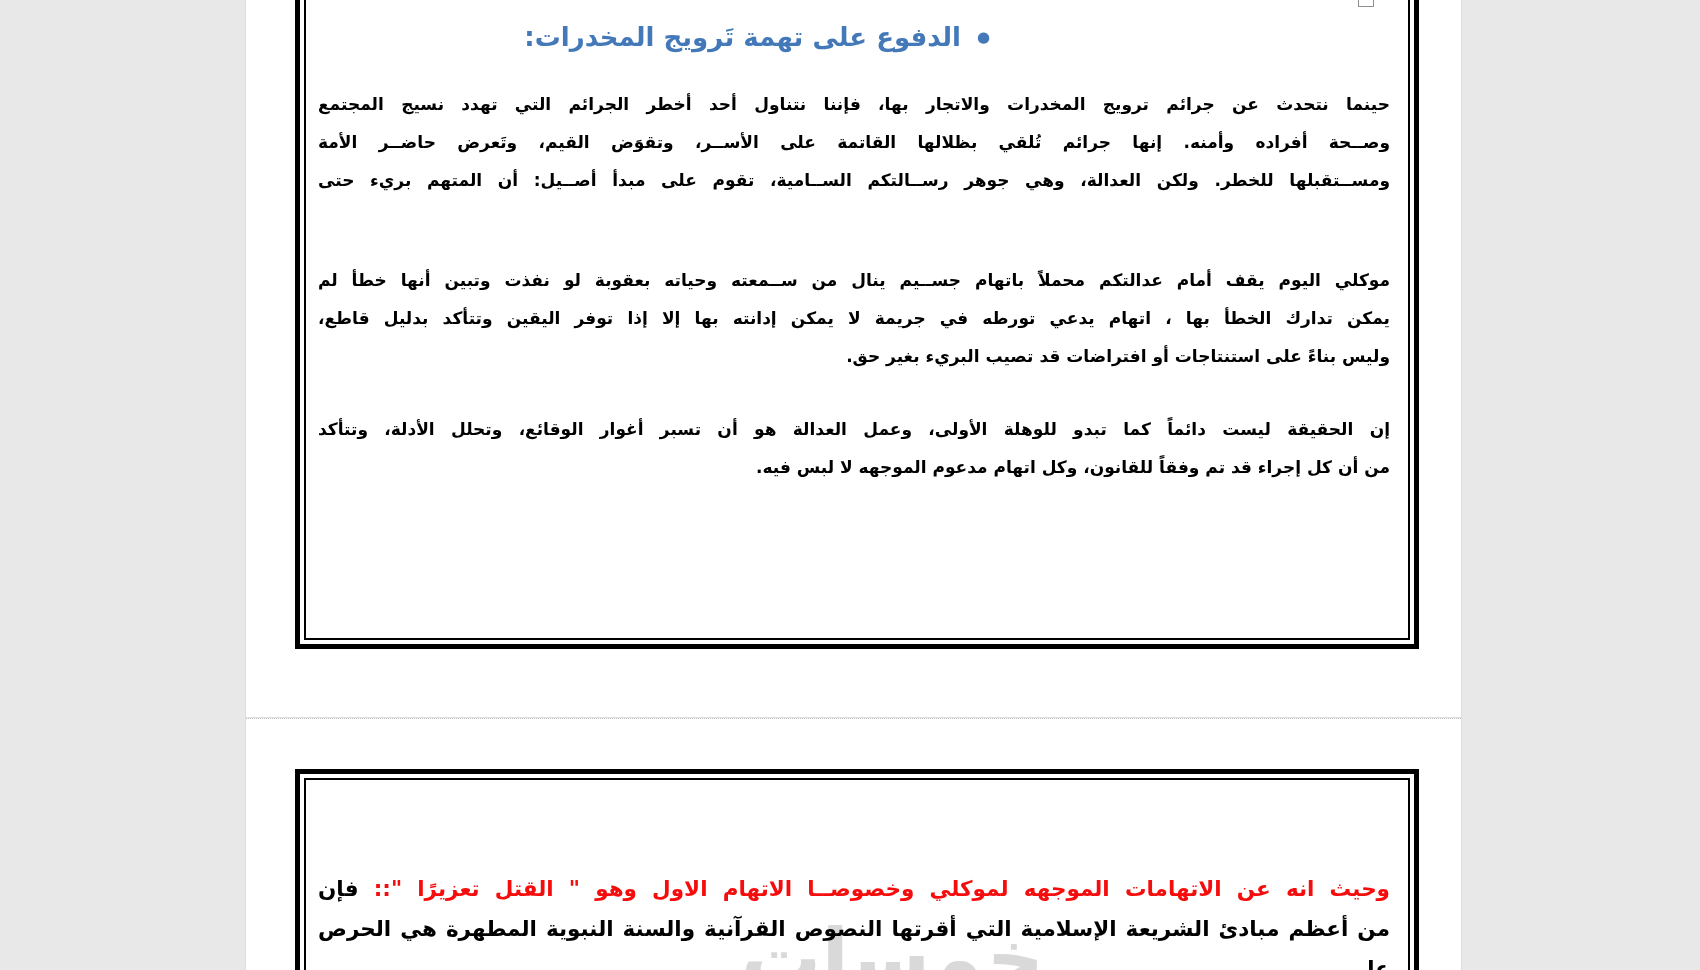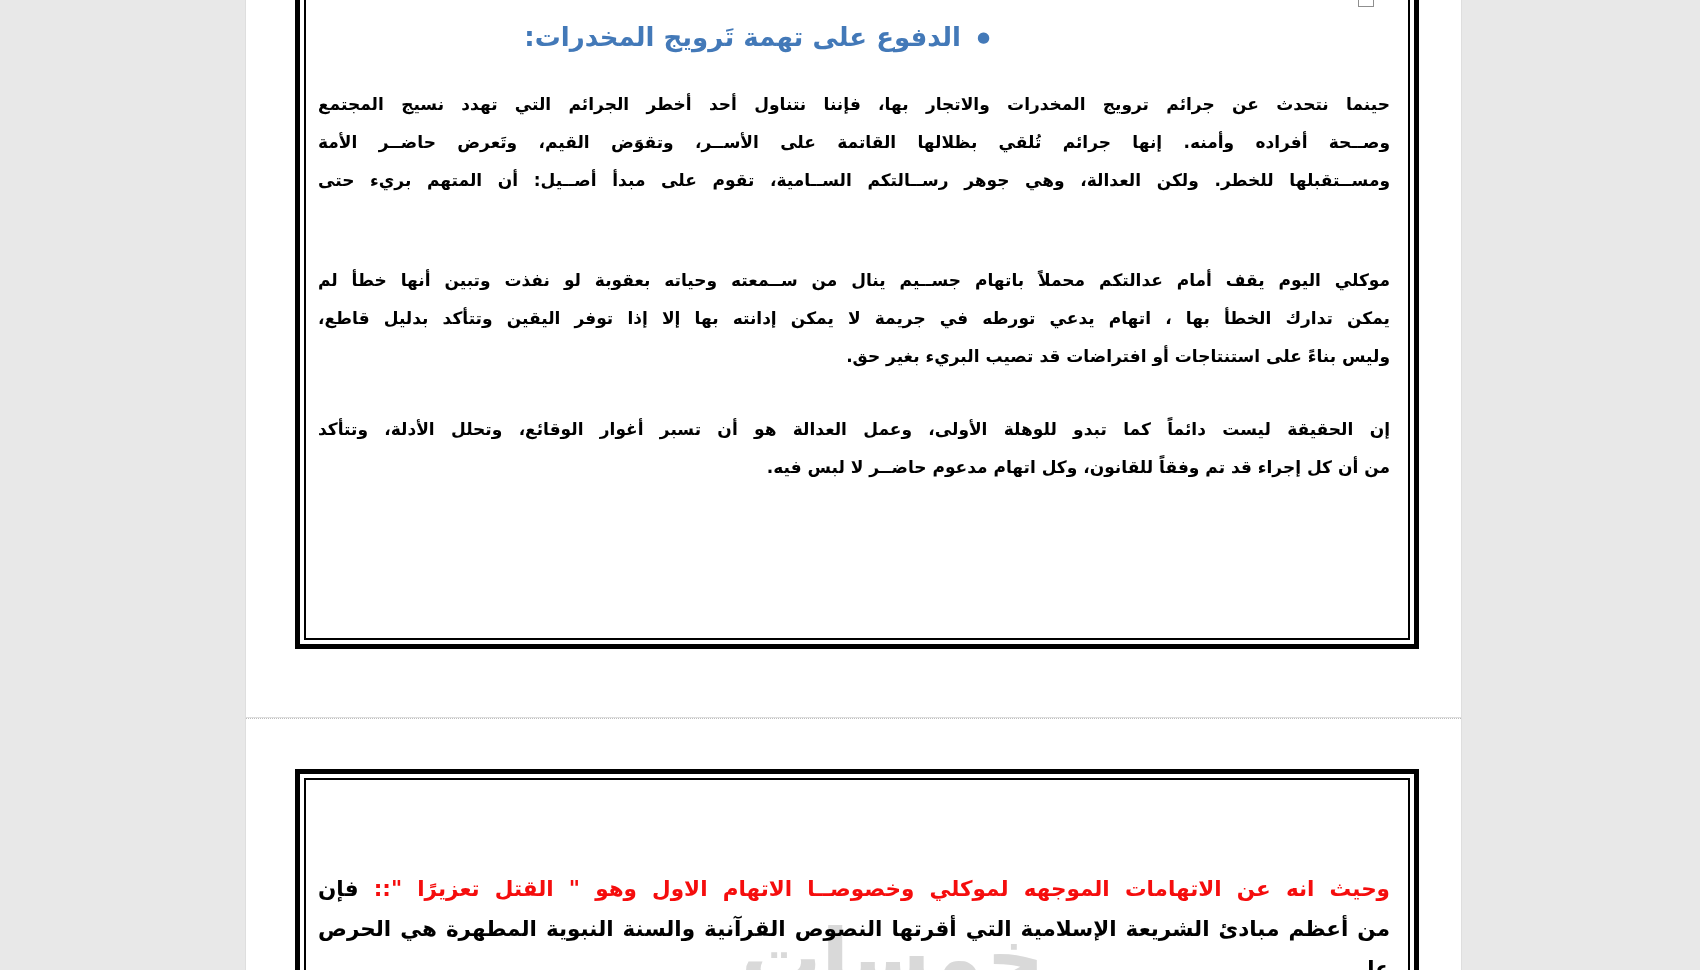--- a/index.html
+++ b/index.html
@@ -95,21 +95,21 @@
       </div>
 
       <div class="para p1b">
         <div class="jline">موكلي اليوم يقف أمام عدالتكم محملاً باتهام جســيم ينال من ســمعته وحياته بعقوبة لو نفذت وتبين أنها خطأ لم</div>
         <div class="jline">يمكن تدارك الخطأ بها ، اتهام يدعي تورطه في جريمة لا يمكن إدانته بها إلا إذا توفر اليقين وتتأكد بدليل قاطع،</div>
         <div class="jline last">وليس بناءً على استنتاجات أو افتراضات قد تصيب البريء بغير حق.</div>
       </div>
 
       <div class="para p1c">
         <div class="jline">إن الحقيقة ليست دائماً كما تبدو للوهلة الأولى، وعمل العدالة هو أن تسبر أغوار الوقائع، وتحلل الأدلة، وتتأكد</div>
-        <div class="jline last">من أن كل إجراء قد تم وفقاً للقانون، وكل اتهام مدعوم حاضــر لا لبس فيه.</div>
+        <div class="jline last">من أن كل إجراء قد تم وفقاً للقانون، وكل اتهام مدعوم الموجهه لا لبس فيه.</div>
       </div>
 
     </div>
 
     <div class="top-marker"></div>
   </div>
 
   <div class="page page2">
     <div class="frame f2">
       <div class="frame-inner"></div>

